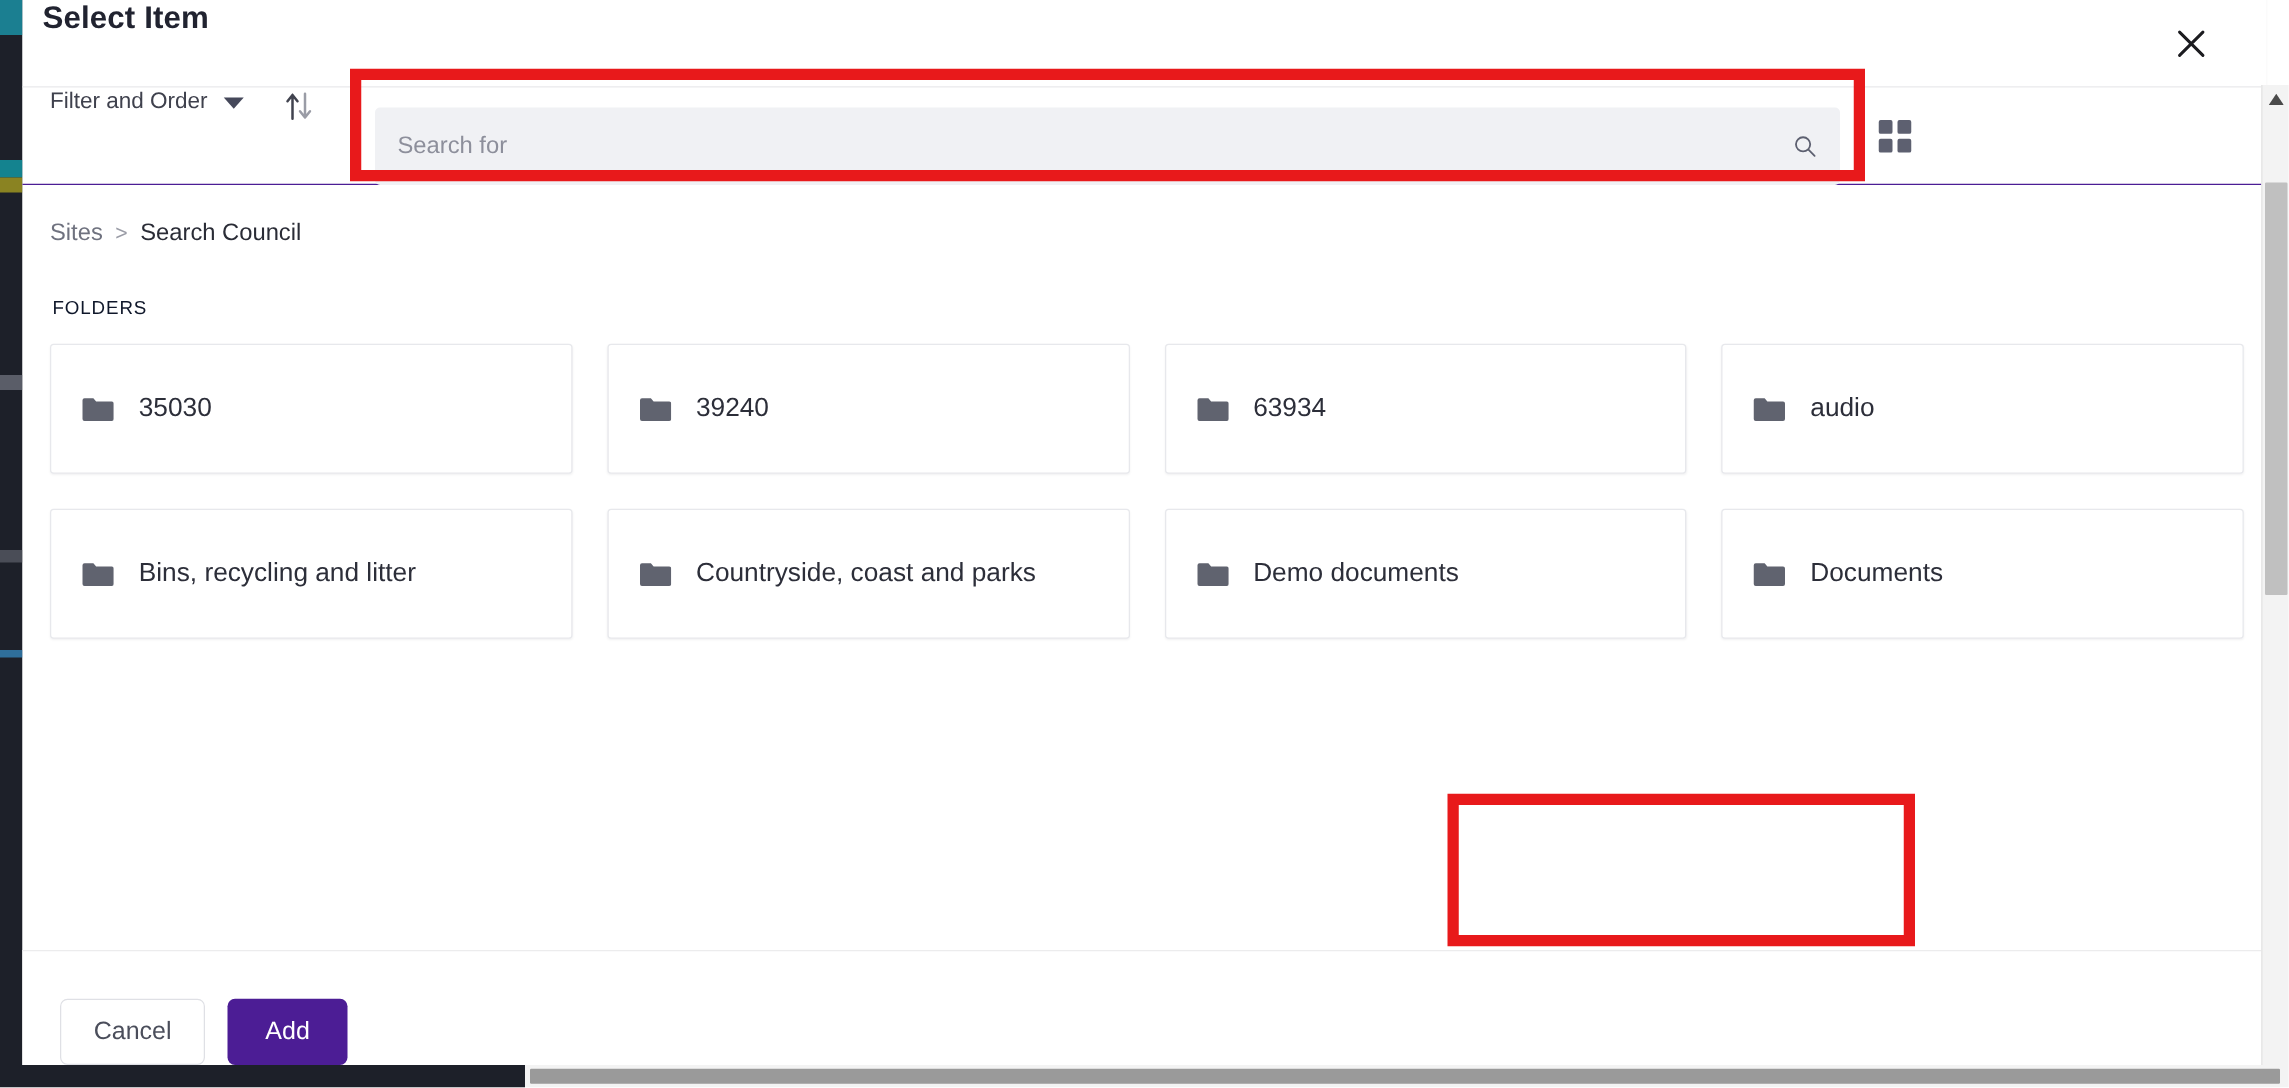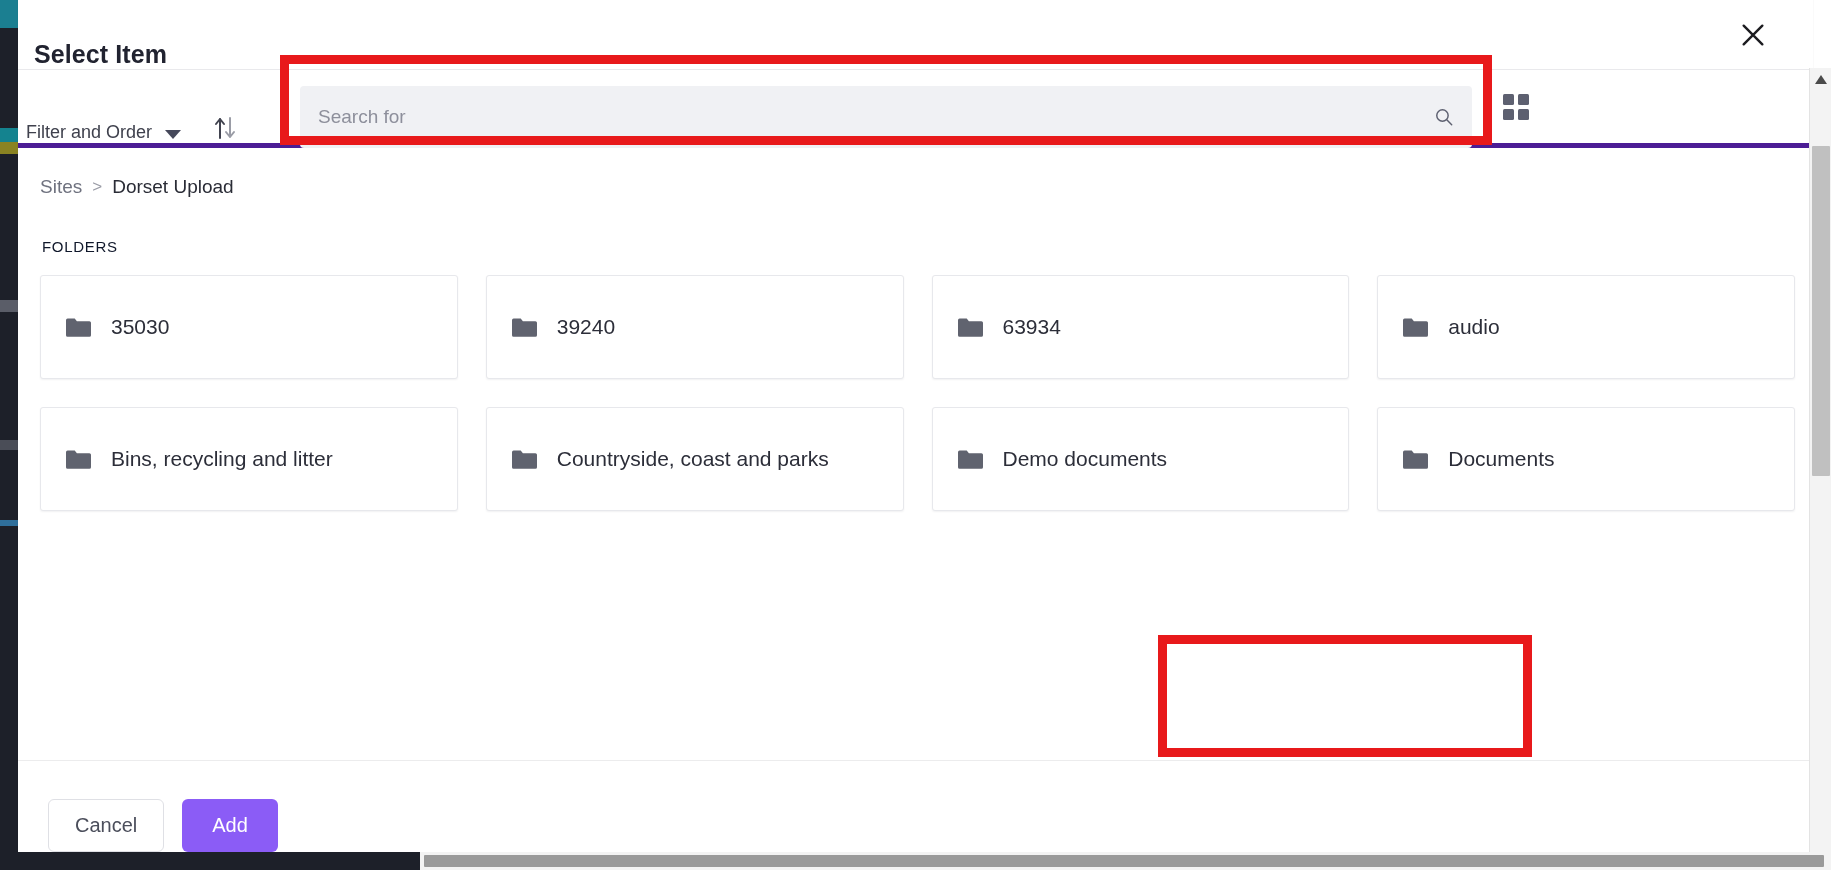--- a/index.html
+++ b/index.html
@@ -46,21 +46,21 @@
     flex-direction: column;
     box-shadow: 0 0 0 1px rgba(0,0,0,0.02);
   }
 
   
   .modal-header {
     position: relative;
     height: 70px;
     flex: 0 0 70px;
     display: flex;
-    align-items: flex-end;
+    align-items: flex-start;
     padding: 0 14px 0 16px;
     border-bottom: 1px solid #e9e9ec;
   }
   .modal-title {
     font-size: 25px;
     font-weight: 700;
     color: #212330;
     letter-spacing: 0.1px;
   }
   .close-btn {
@@ -74,23 +74,23 @@
     color: #1c1c20;
   }
   .close-btn svg { display: block; }
 
   
   .toolbar {
     position: relative;
     height: 78px;
     flex: 0 0 78px;
     display: flex;
-    align-items: flex-end;
-    padding-left: 8px;
-    border-bottom: 5px solid #4c1d95;
+    align-items: flex-start;
+    padding-left: 22px;
+    border-bottom: 1px solid #4c1d95;
   }
   .filter-order {
     display: flex;
     align-items: center;
     gap: 13px;
     font-size: 18px;
     color: #3f414d;
     cursor: pointer;
     white-space: nowrap;
   }
@@ -252,21 +252,21 @@
     background: #ffffff;
     border: 1px solid #dfe0e5;
     border-radius: 6px;
     padding: 14px 26px;
     font-size: 20px;
     color: #4b4e5b;
     cursor: pointer;
     font-family: "Liberation Sans", sans-serif;
   }
   .btn-add {
-    background: #8b5cf6;
+    background: #4c1d95;
     border: none;
     border-radius: 6px;
     padding: 15px 30px;
     font-size: 20px;
     color: #ffffff;
     cursor: pointer;
     font-family: "Liberation Sans", sans-serif;
   }
 
   
@@ -380,21 +380,21 @@
             <i></i>
         </span>
       </button>
     </div>
 
     <div class="modal-body">
 
       <div class="breadcrumb">
         <span class="crumb-link">Sites</span>
         <span class="crumb-sep">&gt;</span>
-        <span class="crumb-current">Dorset Upload</span>
+        <span class="crumb-current">Search Council</span>
       </div>
 
 
       <div class="section-label">FOLDERS</div>
 
       <div class="folder-grid">
         <div class="folder-card">
           <span class="folder-ico">
             <svg width="26" height="21" viewBox="0 0 26 21" aria-hidden="true">
                 <path d="M1 3.2a1.6 1.6 0 0 1 1.6-1.6h7.1l2.2 2.6h12.5a1.6 1.6 0 0 1 1.6 1.6v12.4a1.6 1.6 0 0 1-1.6 1.6H2.6A1.6 1.6 0 0 1 1 18.2V3.2z" fill="#60636f"></path>

